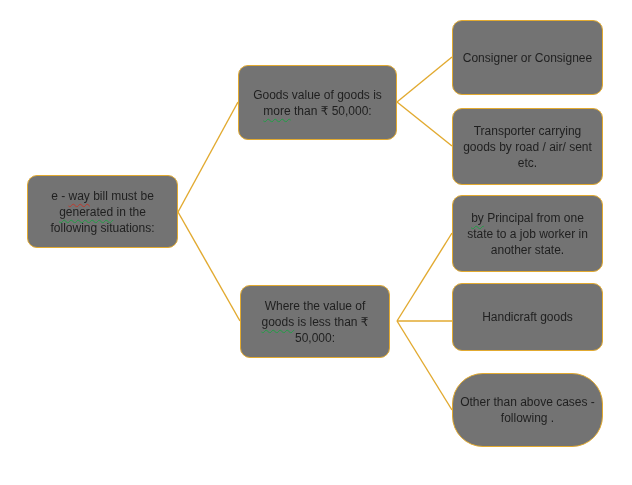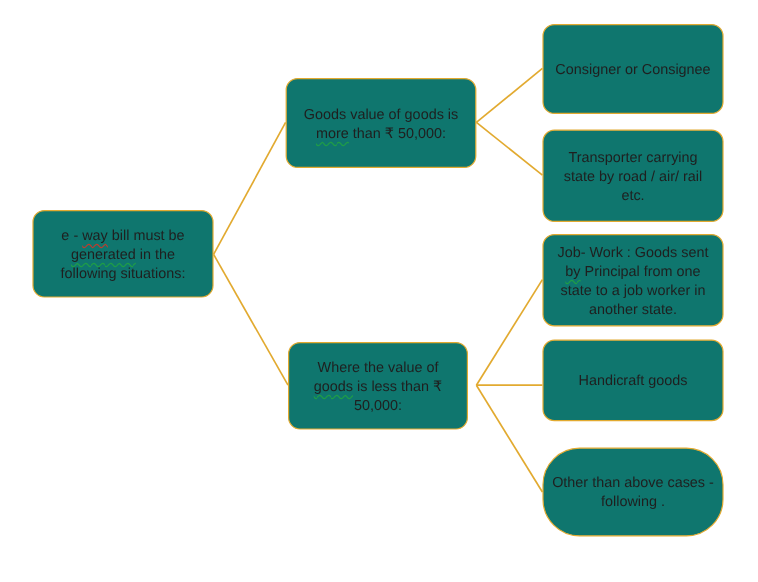--- a/index.html
+++ b/index.html
@@ -17,21 +17,21 @@
     left: 0; top: 0;
     width: 632px; height: 485px;
   }
   .wires line {
     stroke-width: 1.4;
     fill: none;
   }
   .node {
     position: absolute;
     box-sizing: border-box;
-    background: #0f766e;
+    background: #737373;
     border: 1.5px solid #E2AA30;
     border-radius: 10px;
     display: flex;
     flex-direction: column;
     justify-content: center;
     align-items: center;
     font-size: 12px;
     line-height: 16px;
     text-align: center;
     padding: 2px;
@@ -78,26 +78,25 @@
     <span class="ln"><span class="sq sq-green">goods</span><span> is less than ₹</span></span>
     <span class="ln">50,000:</span>
   </div>
 
   <div class="node" style="left:452px; top:20px; width:151px; height:75px;">
     <span class="ln">Consigner or Consignee</span>
   </div>
 
   <div class="node" style="left:452px; top:108px; width:151px; height:77px;justify-content:center;">
     <span class="ln">Transporter carrying</span>
-    <span class="ln">state by road / air/ rail</span>
+    <span class="ln">goods by road / air/ sent</span>
     <span class="ln">etc.</span>
   </div>
 
   <div class="node" style="left:452px; top:195px; width:151px; height:77px;">
-    <span class="ln">Job- Work : Goods sent</span>
     <span class="ln"><span class="sq sq-green">by</span><span> Principal from one</span></span>
     <span class="ln">state to a job worker in</span>
     <span class="ln">another state.</span>
   </div>
 
   <div class="node" style="left:452px; top:283px; width:151px; height:68px;">
     <span class="ln">Handicraft goods</span>
   </div>
 
   <div class="node" style="left:452px; top:373px; width:151px; height:74px;border-radius:31px;">

